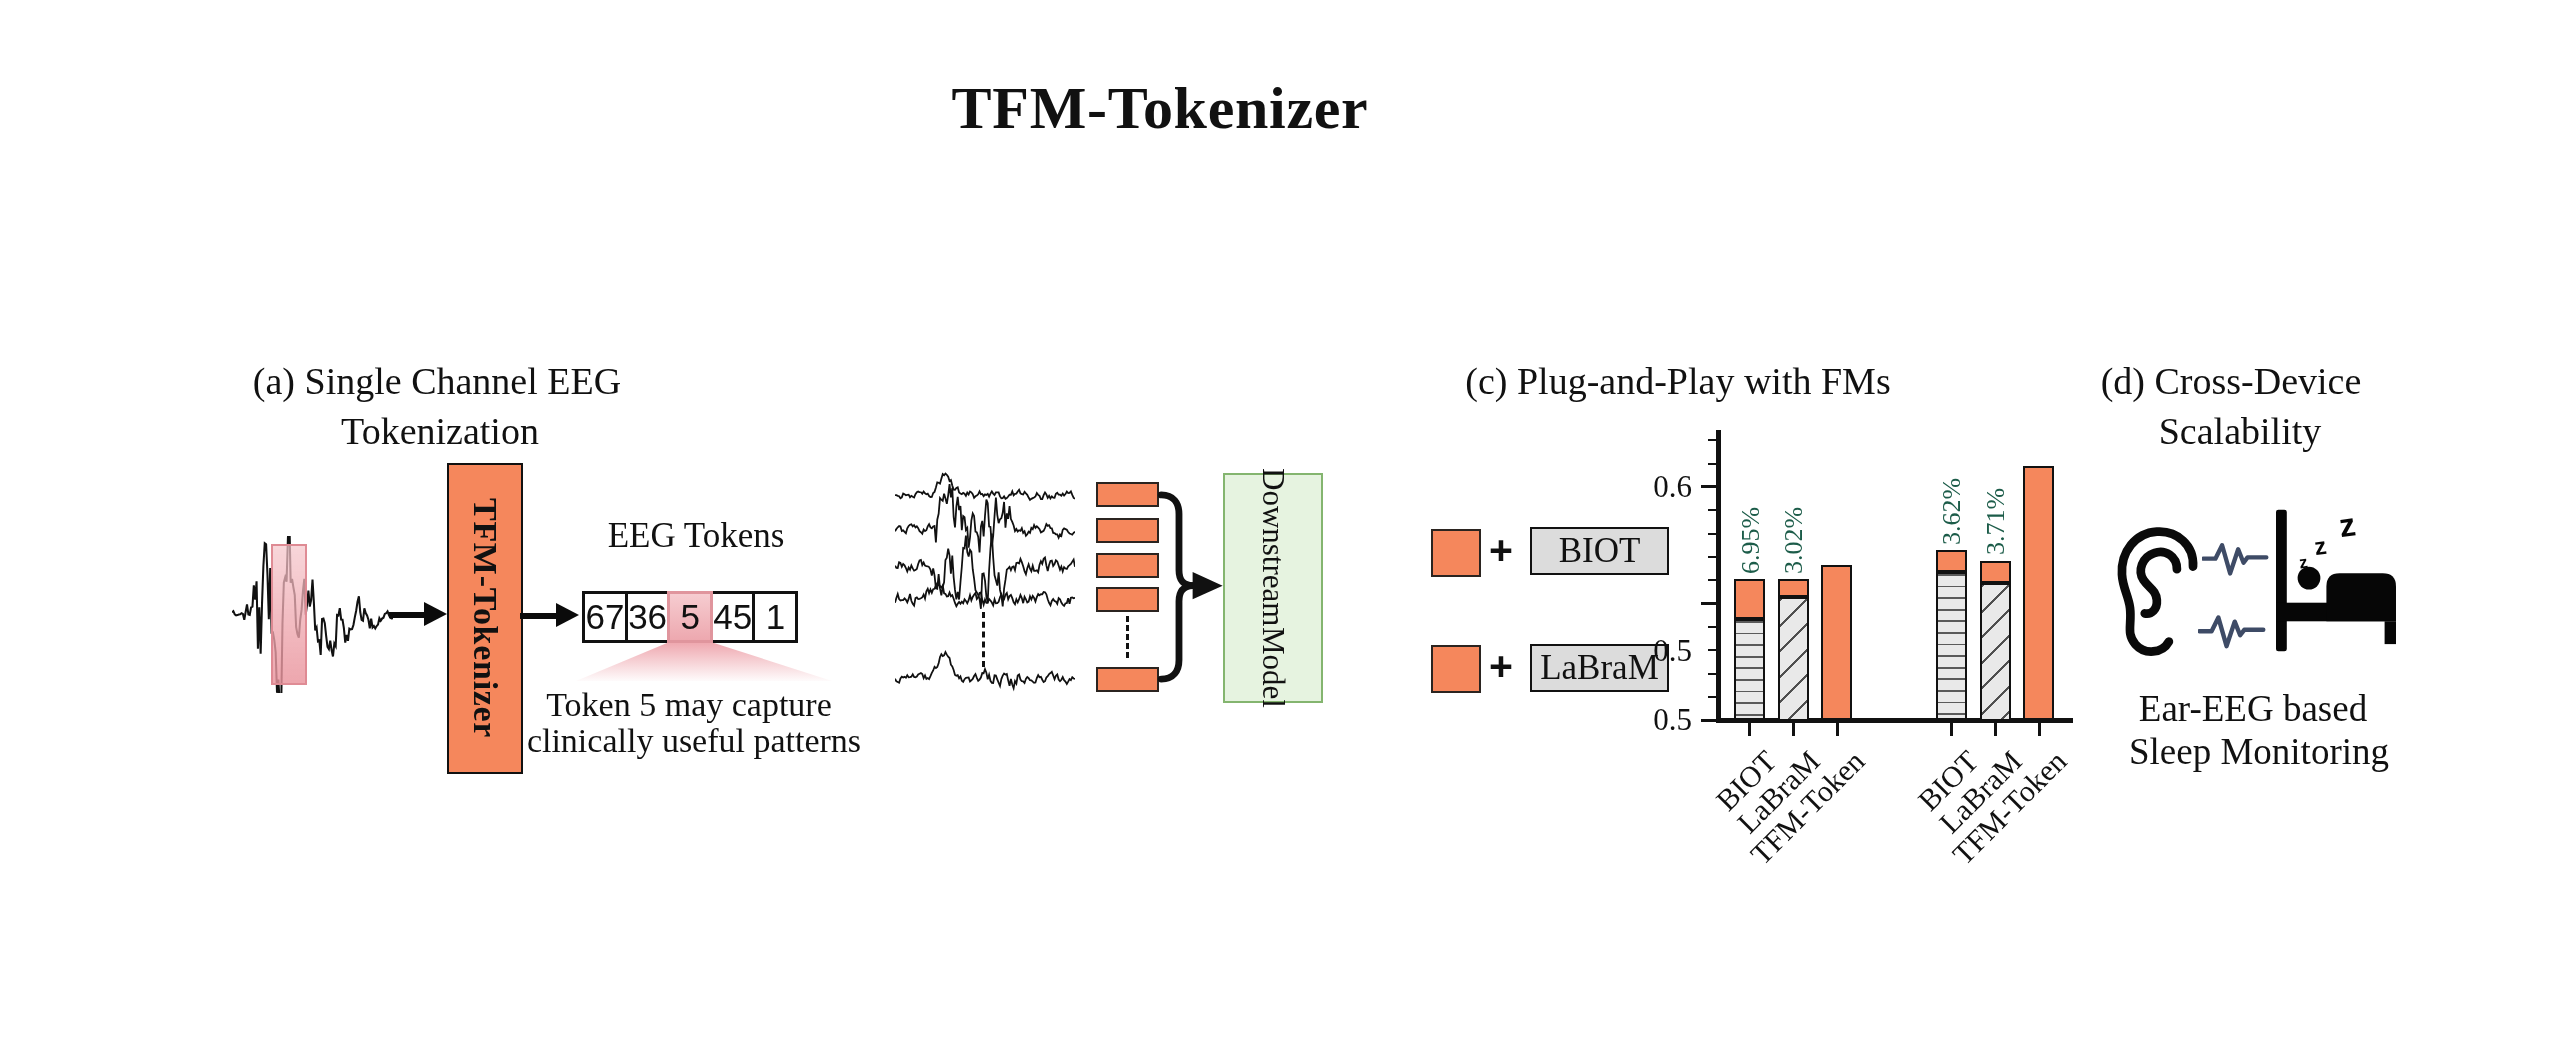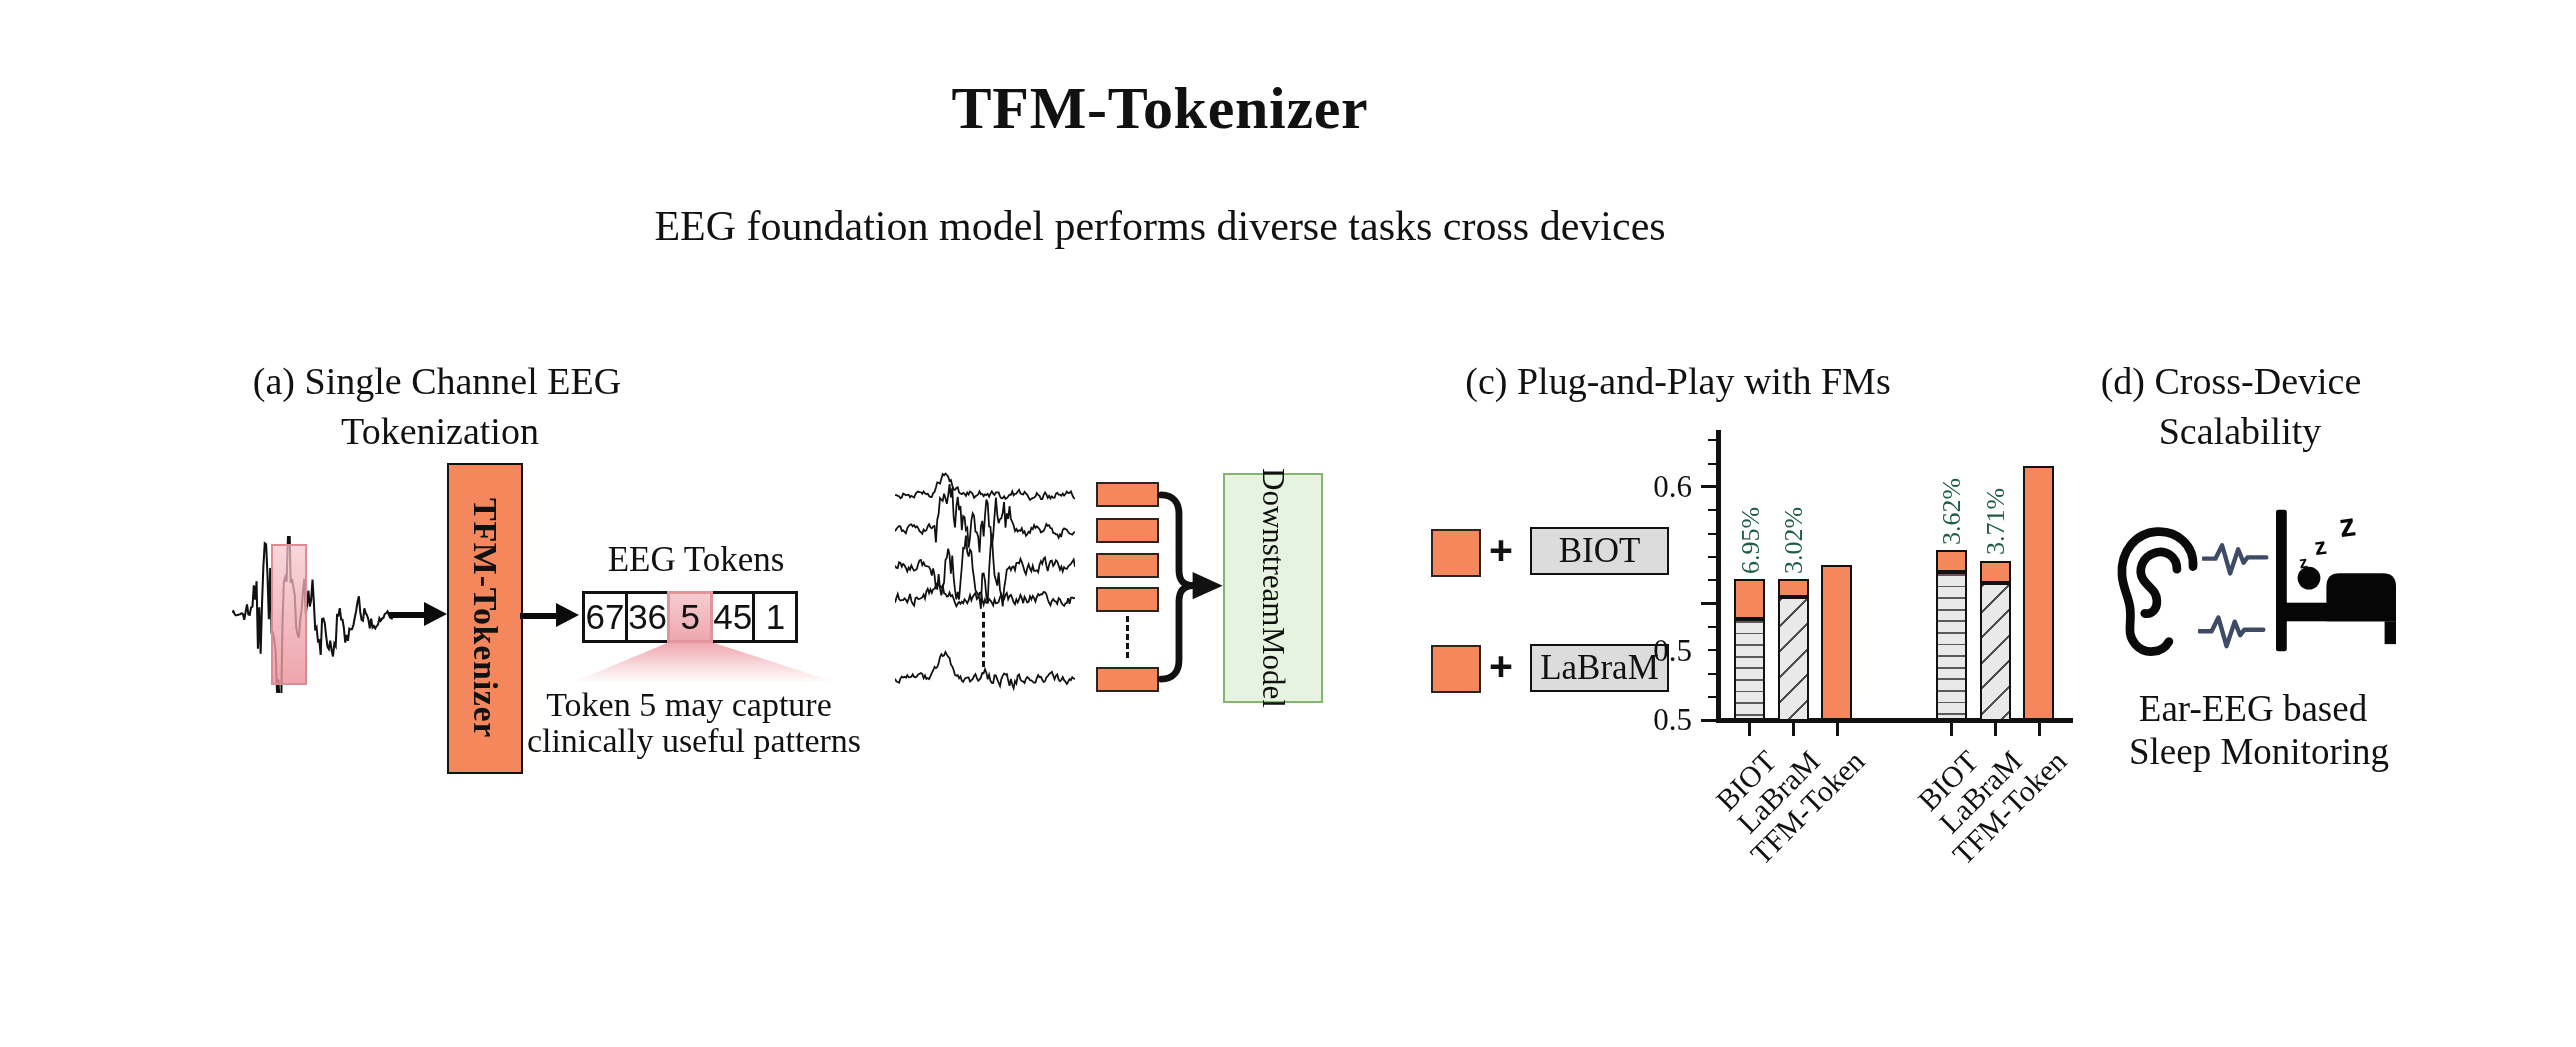--- a/index.html
+++ b/index.html
@@ -47,41 +47,40 @@
   .gain-label{writing-mode:vertical-rl;transform:rotate(180deg);font-size:26px;color:#1C5C49;
     display:flex;align-items:center;white-space:nowrap;}
   svg{display:block;}
 </style>
 </head>
 <body>
 
 <div class="stage">
 
   <div class="abs ctr main-title" style="left:1160px;top:74px;">TFM-Tokenizer</div>
-  <div class="abs ctr subtitle" style="left:1160px;top:202px;">EEG foundation model performs diverse tasks cross devices</div>
 
   <div class="abs ctr panel-heading" style="left:437px;top:360px;">(a) Single Channel EEG</div>
   <div class="abs ctr panel-heading" style="left:440px;top:410px;">Tokenization</div>
 
   <svg class="abs" style="left:232px;top:536px;" width="161" height="157" viewBox="0 0 236 230">
     <polyline id="wave-a" points="0,111.8 2,110.1 4,114.9 6,116.2 8,115.9 10,115.0 12,114.8 14,113.2 16,114.2 18,122.8 20,111.3 22,100.2 24,115.0 26,115.6 28,104.5 30,103.4 32,72.3 34,93.4 36,66.4 38,165.0 40,104.3 42,172.4 44,99.4 46,44.2 48,10.5 50,12.0 52,56.7 54,122.0 56,47.0 58,141.5 60,141.2 62,152.6 64,170.0 66,229.8 68,210.3 70,248.2 72,256.7 74,128.1 76,68.1 78,60.4 80,67.0 82,2.3 84,-27.8 86,68.5 88,62.7 90,75.2 92,86.7 94,133.6 96,143.8 98,149.1 100,123.0 102,108.3 104,80.9 106,62.7 108,115.4 110,100.6 112,80.1 114,103.4 116,94.0 118,63.8 120,97.2 122,138.3 124,134.0 126,154.2 128,153.1 130,174.3 132,121.6 134,121.0 136,127.8 138,146.4 140,162.6 142,165.8 144,153.4 146,167.3 148,176.5 150,157.5 152,161.4 154,115.6 156,116.3 158,105.6 160,122.3 162,122.6 164,135.1 166,156.3 168,145.0 170,153.6 172,135.7 174,136.8 176,136.5 178,130.4 180,119.2 182,109.5 184,96.3 186,88.2 188,111.4 190,123.0 192,124.2 194,105.9 196,112.8 198,116.5 200,122.7 202,135.3 204,121.2 206,134.1 208,131.9 210,135.4 212,132.0 214,129.8 216,120.4 218,124.2 220,121.0 222,119.7 224,114.1 226,113.2 228,110.5 230,115.7 232,119.7 234,120.7 236,120.5" fill="none" stroke="#111" stroke-width="3"></polyline>
   </svg>
   <div class="abs hl-rect" style="left:271px;top:544px;width:36px;height:141px;"></div>
 
   <div class="abs arrow-shaft" style="left:389px;top:612px;width:37px;"></div>
   <div class="abs arrow-head" style="left:424px;top:602px;"></div>
 
   <div class="abs orange-box vtext tfm-box-label" style="left:447px;top:463px;width:72px;height:307px;">
     <span>TFM-Tokenizer</span>
   </div>
 
   <div class="abs arrow-shaft" style="left:520px;top:613px;width:38px;"></div>
   <div class="abs arrow-head" style="left:556px;top:603px;"></div>
 
-  <div class="abs ctr tokens-label" style="left:696px;top:540px;">EEG Tokens</div>
+  <div class="abs ctr tokens-label" style="left:696px;top:516px;">EEG Tokens</div>
   <div class="abs token-row" style="left:582px;top:591px;" id="token-row">
       <div class="token-cell">67</div>
       <div class="token-cell">36</div>
       <div class="token-cell hl">5</div>
       <div class="token-cell">45</div>
       <div class="token-cell">1</div>
     </div>
 
   <div class="abs trapezoid" style="left:576px;top:643px;width:256px;height:38px;"></div>
   <div class="abs ctr small-caption" style="left:689px;top:686px;">Token 5 may capture</div>

